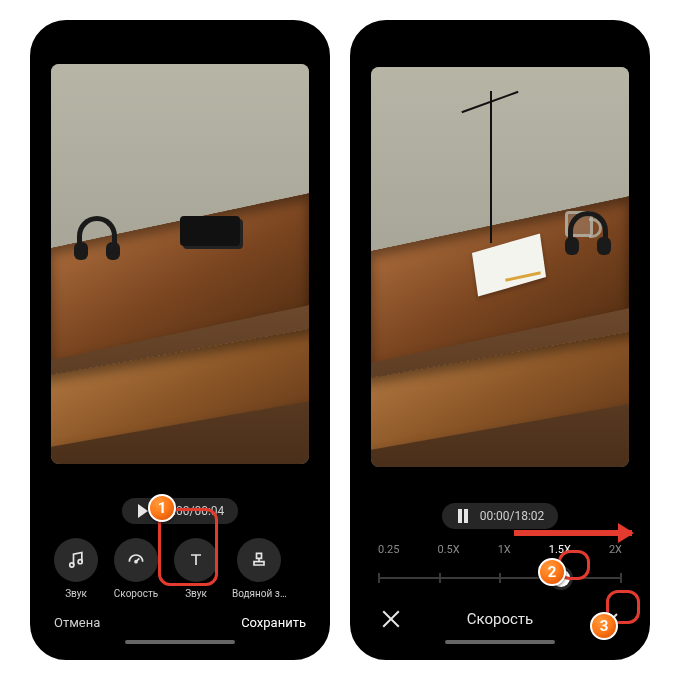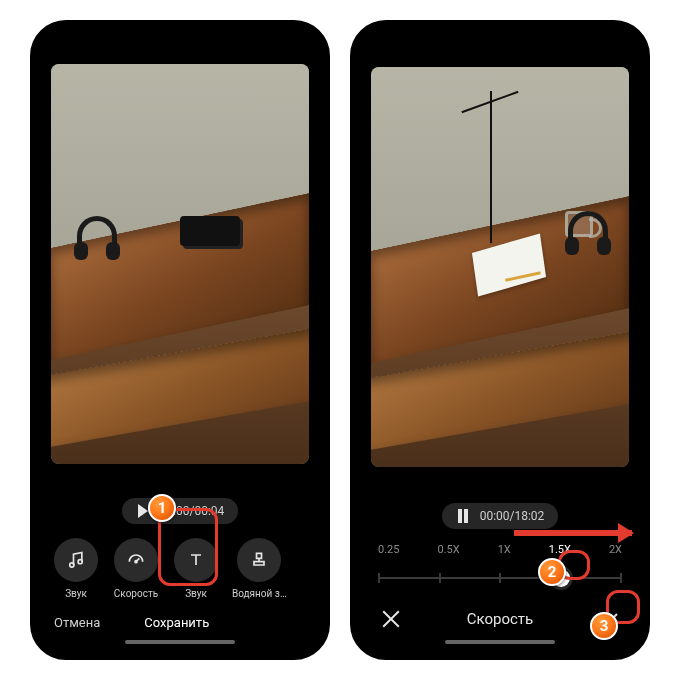--- a/index.html
+++ b/index.html
@@ -134,22 +134,22 @@
     display:flex; flex-direction:column; align-items:center; gap:6px;
     color:#cfcfcf; font-size:10px; min-width:48px;
   }
   .tool-btn {
     width:44px; height:44px; border-radius:22px; background:#2b2b2b;
     display:flex; align-items:center; justify-content:center;
     color:#e6e6e6;
   }
   .tool svg { width:20px; height:20px; stroke:#e6e6e6; fill:none; stroke-width:2; }
   .footer {
-    display:flex; align-items:center;
-    padding:12px 14px 10px 14px; color:#cfcfcf; font-size:13px;gap:44px;
+    display:flex; justify-content:space-between; align-items:center;
+    padding:12px 14px 10px 14px; color:#cfcfcf; font-size:13px;
   }
   .footer .save { color:#ffffff; }
   .home-ind {
     width:110px; height:4px; border-radius:2px; background:#666;
     margin: 0 auto 6px auto;
   }
 
   
   .speed-block { padding: 8px 18px 0 18px; }
   .speed-labels {

